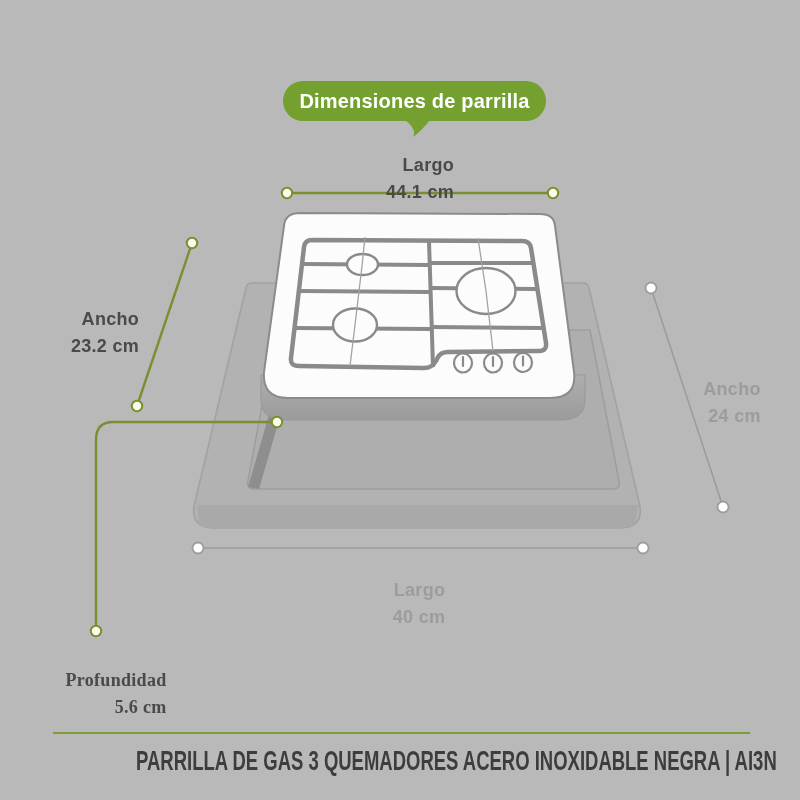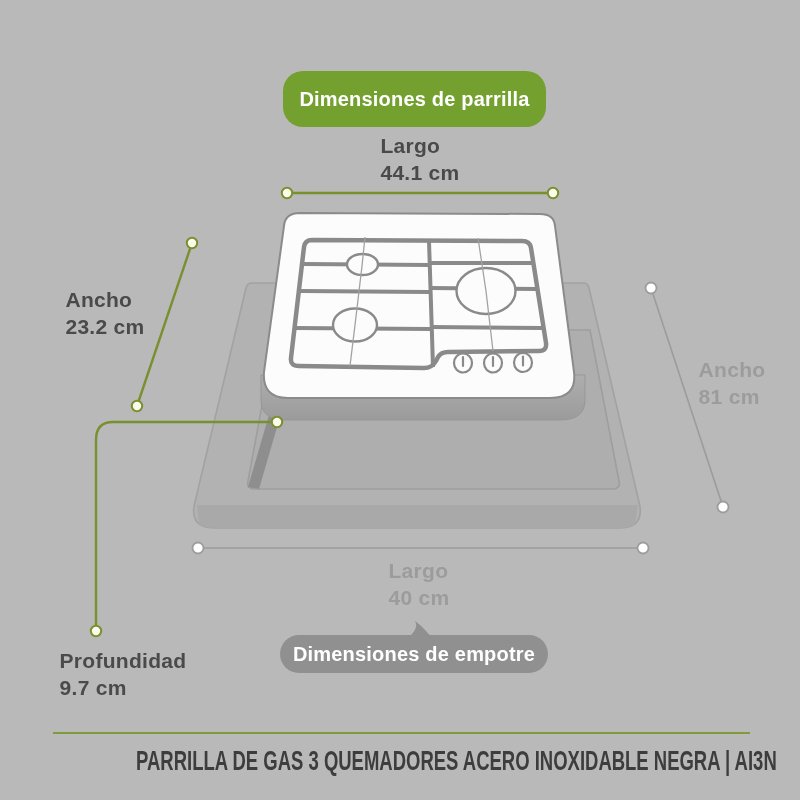--- a/index.html
+++ b/index.html
@@ -16,42 +16,43 @@
     position:absolute;
     border-radius:20px;
     color:#ffffff;
     font-size:20px;
     font-weight:bold;
     letter-spacing:.2px;
     display:flex;align-items:center;justify-content:center;
     white-space:nowrap;
   }
   .badge .tail{position:absolute;}
-  .badge-parrilla{left:283px;top:71px;width:263px;height:56px;background:#73a02e;}
+  .badge-parrilla{left:283px;top:81px;width:263px;height:40px;background:#73a02e;}
   .badge-parrilla .tail{left:120px;top:39px;}
   .badge-empotre{left:280px;top:635px;width:268px;height:38px;background:#909090;}
   .badge-empotre .tail{left:125px;top:-14px;}
 
   .dim-label{
     position:absolute;
     transform:translateX(-50%);
-    text-align:left;
-    font-size:21px;
+    text-align:right;
+    font-size:18px;
     font-weight:bold;
     line-height:27px;
     color:#4a4a4a;
     white-space:nowrap;
     letter-spacing:.3px;
+    margin-top:20px;
   }
   .dim-label.gray{color:#9c9c9c;}
   .lbl-top-length{left:420px;top:132px;}
   .lbl-left-width{left:105px;top:286px;}
   .lbl-right-width{left:732px;top:356px;}
   .lbl-bottom-length{left:419px;top:557px;}
-  .lbl-depth{left:123px;top:647px;}
+  .lbl-depth{left:116px;top:647px;font-family:Liberation Serif, serif;}
 
   .footer-rule{
     position:absolute;left:53px;top:732px;width:697px;height:2px;
     background:#7e9c3a;
   }
   .footer-title{
     position:absolute;left:0;top:744px;width:800px;height:34px;
     line-height:34px;text-align:center;
     font-size:28px;font-weight:bold;color:#3d3d3d;
     white-space:nowrap;
@@ -138,48 +139,42 @@
     <circle cx="643" cy="548" r="5.5" fill="#ffffff" stroke="#9c9c9c" stroke-width="1.8"></circle>
   </svg>
 
   <div class="badge badge-parrilla">
     <span>Dimensiones de parrilla</span>
     <svg class="tail" width="30" height="17" viewBox="0 0 30 17">
       <path d="M2,0 C10,6 13,12 10,17 C17,12 23,5 27,0 Z" fill="#73a02e"></path>
     </svg>
   </div>
 
-  <div class="badge badge-empotre">
-    <span>Dimensiones de empotre</span>
-    <svg class="tail" width="30" height="17" viewBox="0 0 30 17">
-      <path d="M3,17 C10,11 13,5 10,0 C17,5 23,12 27,17 Z" fill="#909090"></path>
-    </svg>
-  </div>
 
   <div class="dim-label lbl-top-length">
     <div>Largo</div>
     <div>44.1 cm</div>
   </div>
 
   <div class="dim-label lbl-left-width">
     <div>Ancho</div>
     <div>23.2 cm</div>
   </div>
 
   <div class="dim-label gray lbl-right-width">
     <div>Ancho</div>
-    <div>81 cm</div>
+    <div>24 cm</div>
   </div>
 
   <div class="dim-label gray lbl-bottom-length">
     <div>Largo</div>
     <div>40 cm</div>
   </div>
 
   <div class="dim-label lbl-depth">
     <div>Profundidad</div>
-    <div>9.7 cm</div>
+    <div>5.6 cm</div>
   </div>
 
   <div class="footer-rule"></div>
   <div class="footer-title">PARRILLA DE GAS 3 QUEMADORES ACERO INOXIDABLE NEGRA | AI3N</div>
 
 </div>
 
 </body></html>

